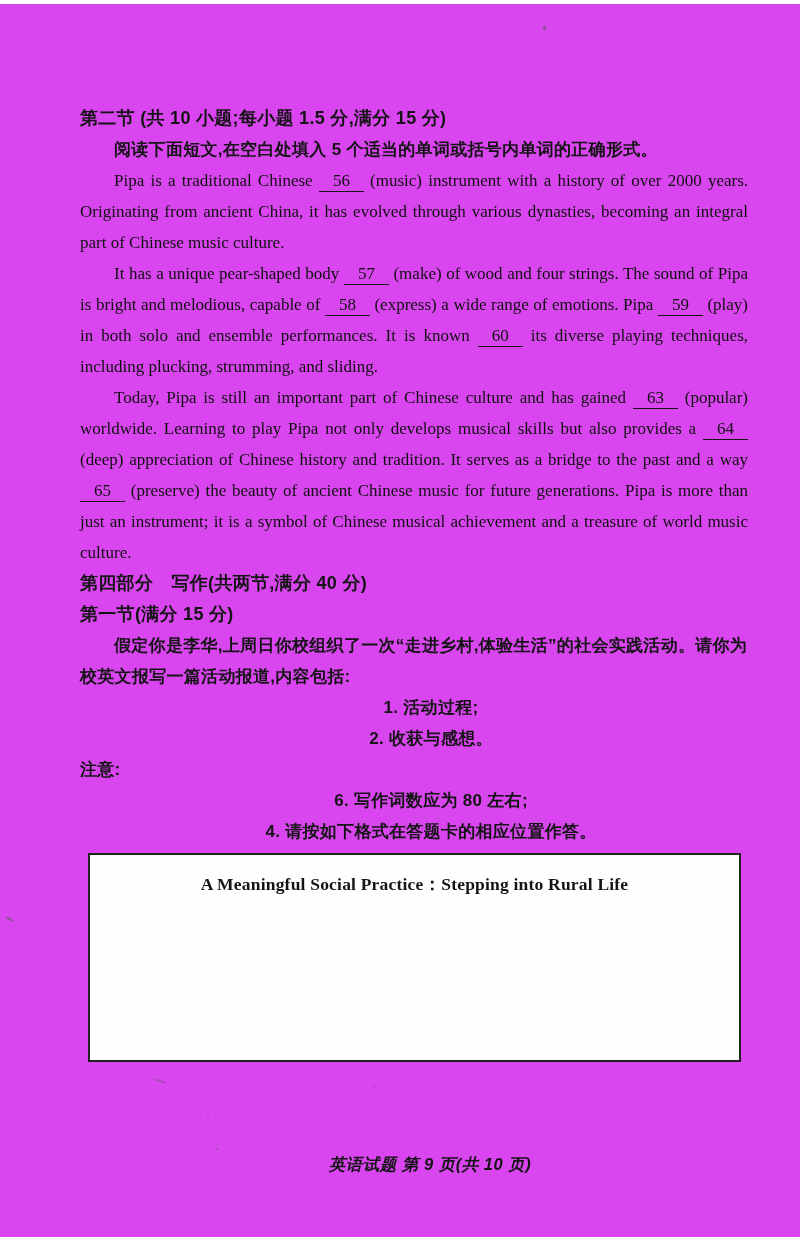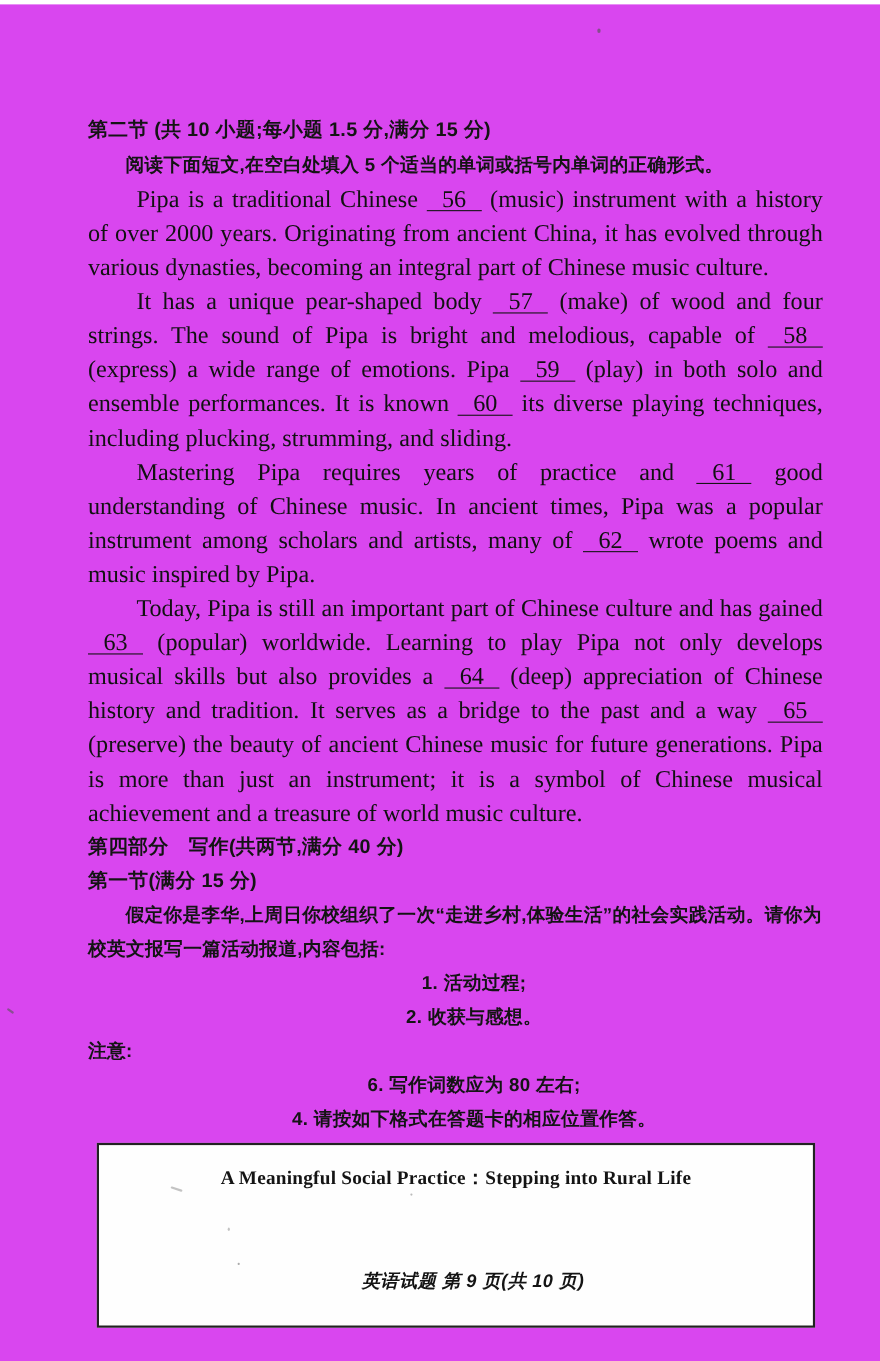--- a/index.html
+++ b/index.html
@@ -13,30 +13,30 @@
   .zh {
     font-family:"Liberation Sans", sans-serif;
     font-weight:700; font-size:17px; line-height:31px;
     margin:0; letter-spacing:0.3px;
   }
   .zh-head { font-size:18px; }
   .indent2 { text-indent:2em; }
   .pad2 { padding-left:2em;text-align:center; }
   .en {
     font-family:"Liberation Serif", serif;
-    font-size:22px; line-height:31px; margin:0;
+    font-size:17px; line-height:31px; margin:0;
     text-align:justify; text-indent:2em; color:#111;
   }
   .blank {
     display:inline-block; border-bottom:1.5px solid #141414;
     padding:0 14px; line-height:20px; text-indent:0;
     font-family:"Liberation Serif", serif;
   }
   .answer-box {
-    margin:6px 0 0 8px; width:653px; height:168px;
+    margin:6px 0 0 8px; width:653px; height:209px;
     border:2px solid #222; padding-top:17px; background:#fefefe;
     position:relative;
   }
   .box-title {
     text-align:center; font-weight:700; font-size:17.5px;
     font-family:"Liberation Serif", serif; letter-spacing:0.2px;
   }
   .footer {
     position:absolute; left:0; right:0; top:1150px; text-align:center;
     font-family:"Liberation Sans", sans-serif; font-weight:700;
@@ -55,21 +55,20 @@
 <body>
 
 <div class="page">
   <div class="content">
 
     <h2 class="zh zh-head">第二节 (共 10 小题;每小题 1.5 分,满分 15 分)</h2>
     <p class="zh indent2">阅读下面短文,在空白处填入 5 个适当的单词或括号内单词的正确形式。</p>
 
     <p class="en">Pipa is a traditional Chinese <span class="blank">56</span> (music) instrument with a history of over 2000 years. Originating from ancient China, it has evolved through various dynasties, becoming an integral part of Chinese music culture.</p>
     <p class="en">It has a unique pear-shaped body <span class="blank">57</span> (make) of wood and four strings. The sound of Pipa is bright and melodious, capable of <span class="blank">58</span> (express) a wide range of emotions. Pipa <span class="blank">59</span> (play) in both solo and ensemble performances. It is known <span class="blank">60</span> its diverse playing techniques, including plucking, strumming, and sliding.</p>
-    <p class="en">Mastering Pipa requires years of practice and <span class="blank">61</span> good understanding of Chinese music. In ancient times, Pipa was a popular instrument among scholars and artists, many of <span class="blank">62</span> wrote poems and music inspired by Pipa.</p>
     <p class="en">Today, Pipa is still an important part of Chinese culture and has gained <span class="blank">63</span> (popular) worldwide. Learning to play Pipa not only develops musical skills but also provides a <span class="blank">64</span> (deep) appreciation of Chinese history and tradition. It serves as a bridge to the past and a way <span class="blank">65</span> (preserve) the beauty of ancient Chinese music for future generations. Pipa is more than just an instrument; it is a symbol of Chinese musical achievement and a treasure of world music culture.</p>
 
     <h2 class="zh zh-head">第四部分　写作(共两节,满分 40 分)</h2>
     <h2 class="zh zh-head">第一节(满分 15 分)</h2>
 
     <p class="zh indent2">假定你是李华,上周日你校组织了一次“走进乡村,体验生活”的社会实践活动。请你为校英文报写一篇活动报道,内容包括:</p>
     <p class="zh pad2">1. 活动过程;</p>
     <p class="zh pad2">2. 收获与感想。</p>
     <p class="zh">注意:</p>
     <p class="zh pad2">6. 写作词数应为 80 左右;</p>

